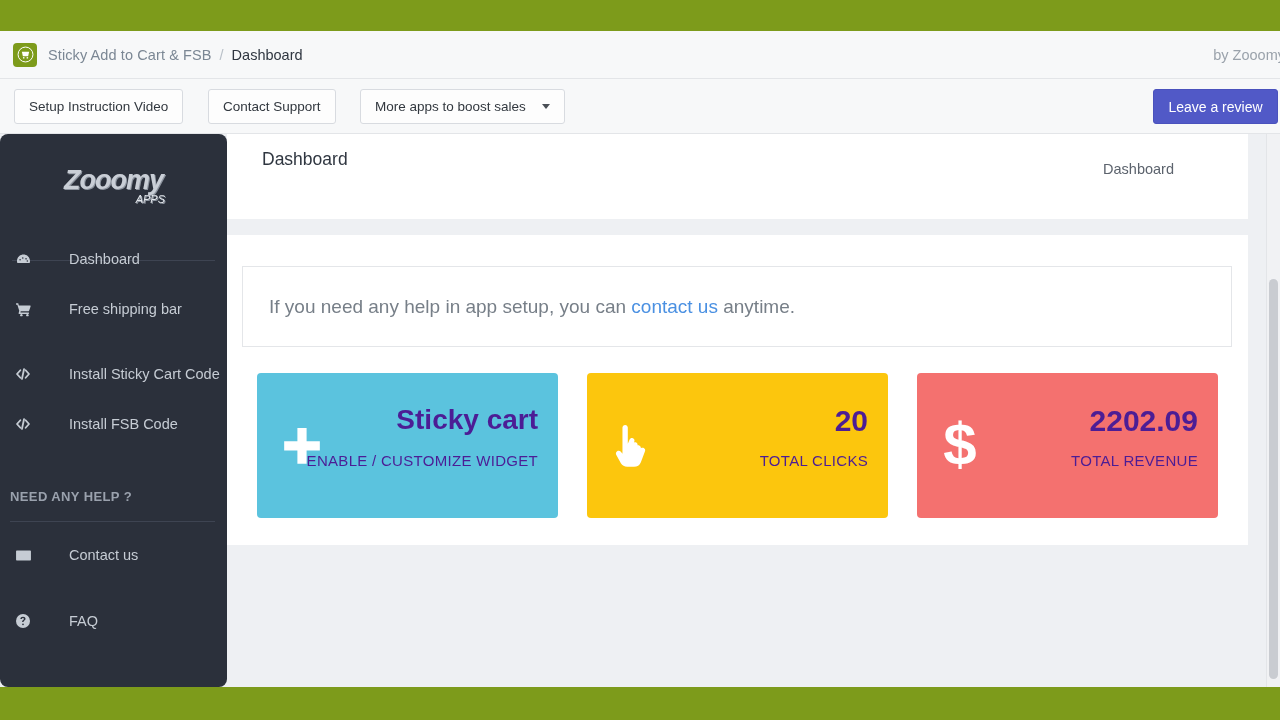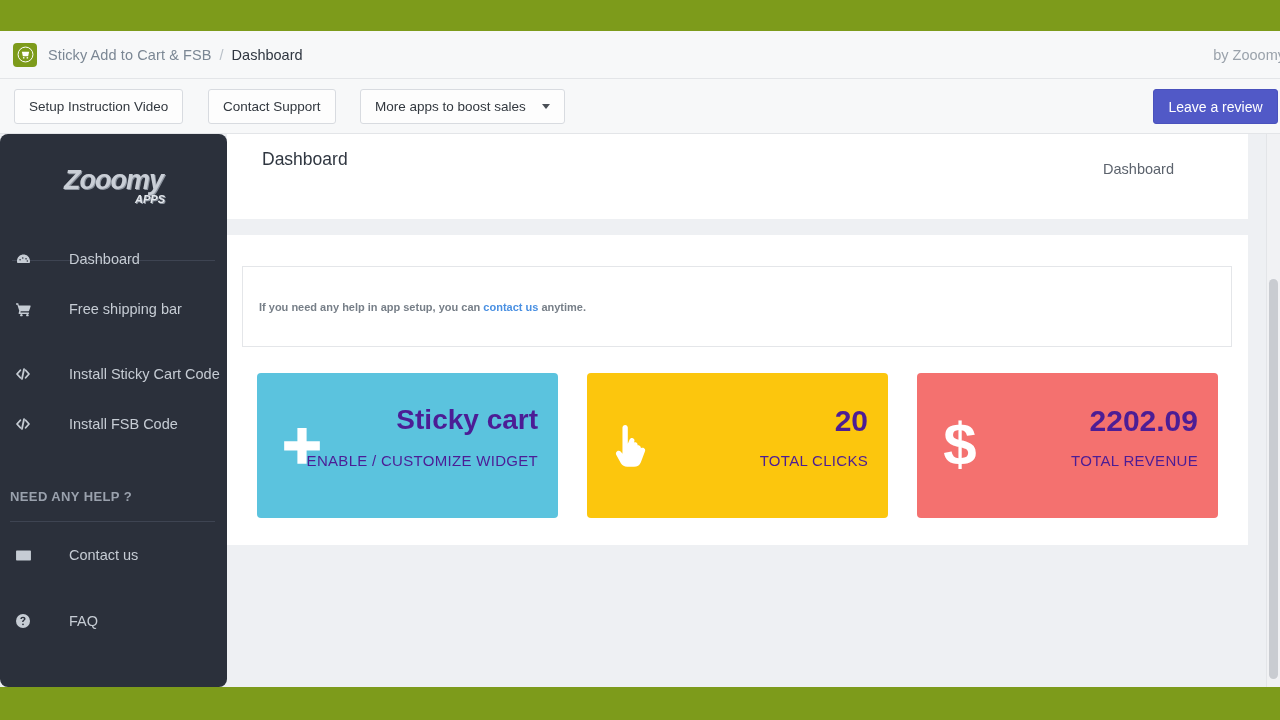--- a/index.html
+++ b/index.html
@@ -97,21 +97,21 @@
   .logo {
     position: relative;
     font-style: italic; font-weight: bold;
     font-size: 27px; letter-spacing: -1px;
     color: #c9ced6;
     text-shadow: 1px 1px 0 #8d949f;
     line-height: 1;
   }
   .logo .sub {
     position: absolute; right: -2px; bottom: -11px;
-    font-size: 11px; font-style: italic; font-weight: bold;
+    font-size: 11px; font-style: italic; font-weight: normal;
     letter-spacing: 0px; color: #e4e8ed;
   }
   .logo-rule {
     position: absolute; left: 12px; top: 126px; width: 203px; height: 1px;
     background: #3e4452;
   }
   .nav-item {
     position: absolute; left: 0; width: 227px; height: 30px;
     display: flex; align-items: center; cursor: pointer;
   }
@@ -163,21 +163,21 @@
   }
 
   .notice {
     position: absolute; left: 15px; top: 31px;
     width: 990px; height: 81px;
     border: 1px solid #e4e6e9;
     background: #fff;
     display: flex; align-items: center;
   }
   .notice-text {
-    margin-left: 16px; font-size: 11px; color: #777f88; font-weight: bold;
+    margin-left: 26px; font-size: 19px; color: #777f88;
   }
   .notice-text a { color: #4a90e2; text-decoration: none; }
 
   .cards {
     position: absolute; left: 30px; top: 138px;
     display: flex; gap: 29px;
   }
   .card {
     width: 301px; height: 145px; border-radius: 4px;
     position: relative; cursor: pointer;

